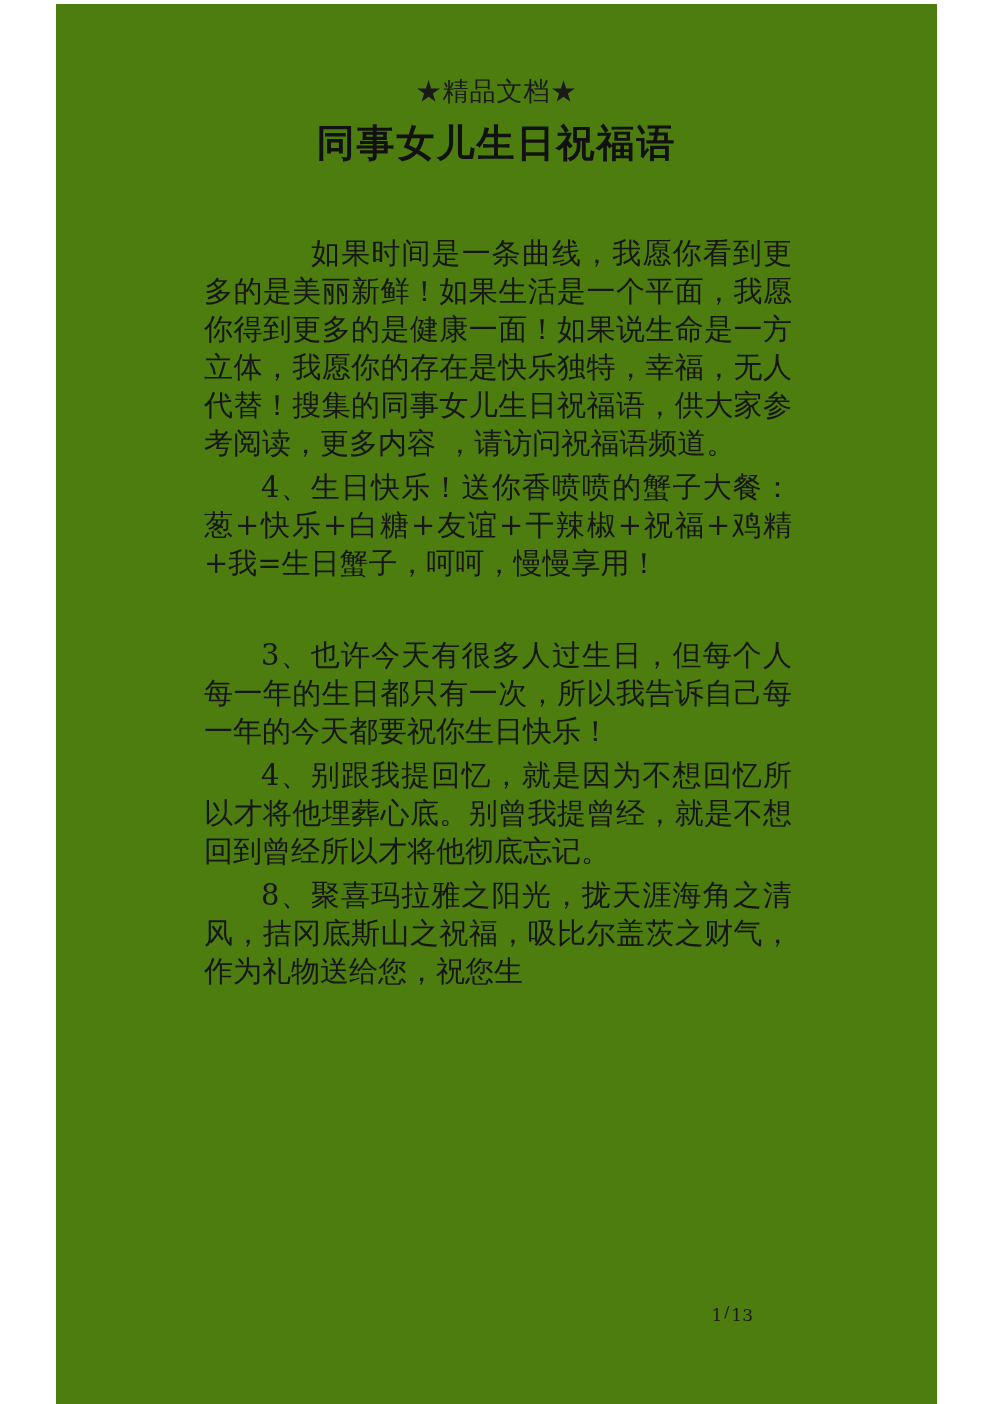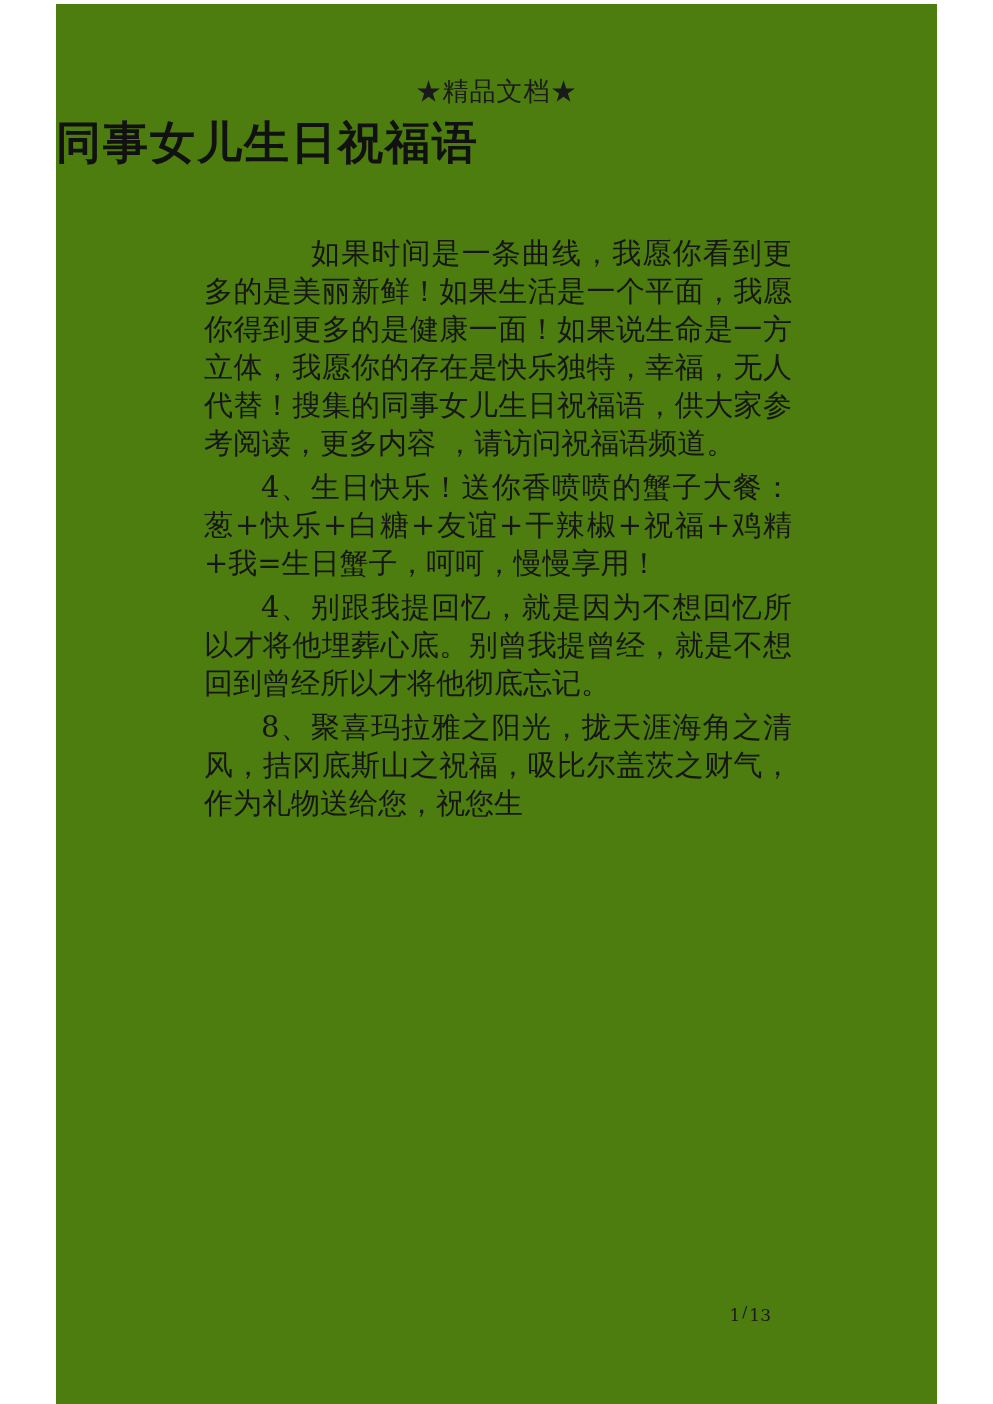--- a/index.html
+++ b/index.html
@@ -17,21 +17,22 @@
   .header-marker {
     padding-top: 72px;
     text-align: center;
     font-size: 26px;
     line-height: 30px;
     letter-spacing: 1px;
     color: #1a1a1a;
   }
   .doc-title {
     margin: 14px 0 0 0;
-    font-size: 45px;
+    text-align: center;
+    font-size: 38px;
     line-height: 46px;
     font-weight: bold;
     letter-spacing: 2px;
     color: #111111;
   }
   .content {
     margin: 0 145px 0 148px; 
   }
   .para {
     margin: 0;
@@ -47,21 +48,21 @@
   }
   .item {
     text-indent: 57px;
     margin-top: 6px;
   }
   .gap-xl { margin-top: 112px; }
   .gap-lg { margin-top: 54px; }
   .footer {
     position: absolute;
     top: 1300px;
-    right: 166px;
+    right: 184px;
     font-size: 17px;
     line-height: 22px;
     color: #1a1a1a;
     font-family: "DejaVu Serif", "Liberation Serif", serif;
     text-align: right;
   }
   .footer .slash {
     position: relative;
     top: -4px;
     font-size: 15px;
@@ -77,20 +78,21 @@
 
   <h1 class="doc-title">同事女儿生日祝福语</h1>
 
   <div class="content">
 
     <p class="para intro">如果时间是一条曲线，我愿你看到更多的是美丽新鲜！如果生活是一个平面，我愿你得到更多的是健康一面！如果说生命是一方立体，我愿你的存在是快乐独特，幸福，无人代替！搜集的同事女儿生日祝福语，供大家参考阅读，更多内容 ，请访问祝福语频道。</p>
 
 
     <p class="para item">4、生日快乐！送你香喷喷的蟹子大餐：葱+快乐+白糖+友谊+干辣椒+祝福+鸡精+我=生日蟹子，呵呵，慢慢享用！</p>
 
+    <p class="para item gap-lg">3、也许今天有很多人过生日，但每个人每一年的生日都只有一次，所以我告诉自己每一年的今天都要祝你生日快乐！</p>
 
     <p class="para item">4、别跟我提回忆，就是因为不想回忆所以才将他埋葬心底。别曾我提曾经，就是不想回到曾经所以才将他彻底忘记。</p>
 
     <p class="para item">8、聚喜玛拉雅之阳光，拢天涯海角之清风，拮冈底斯山之祝福，吸比尔盖茨之财气，作为礼物送给您，祝您生</p>
 
   </div>
 
   <div class="footer">
     <span>1</span><span class="slash">/</span><span>13</span>
   </div>

